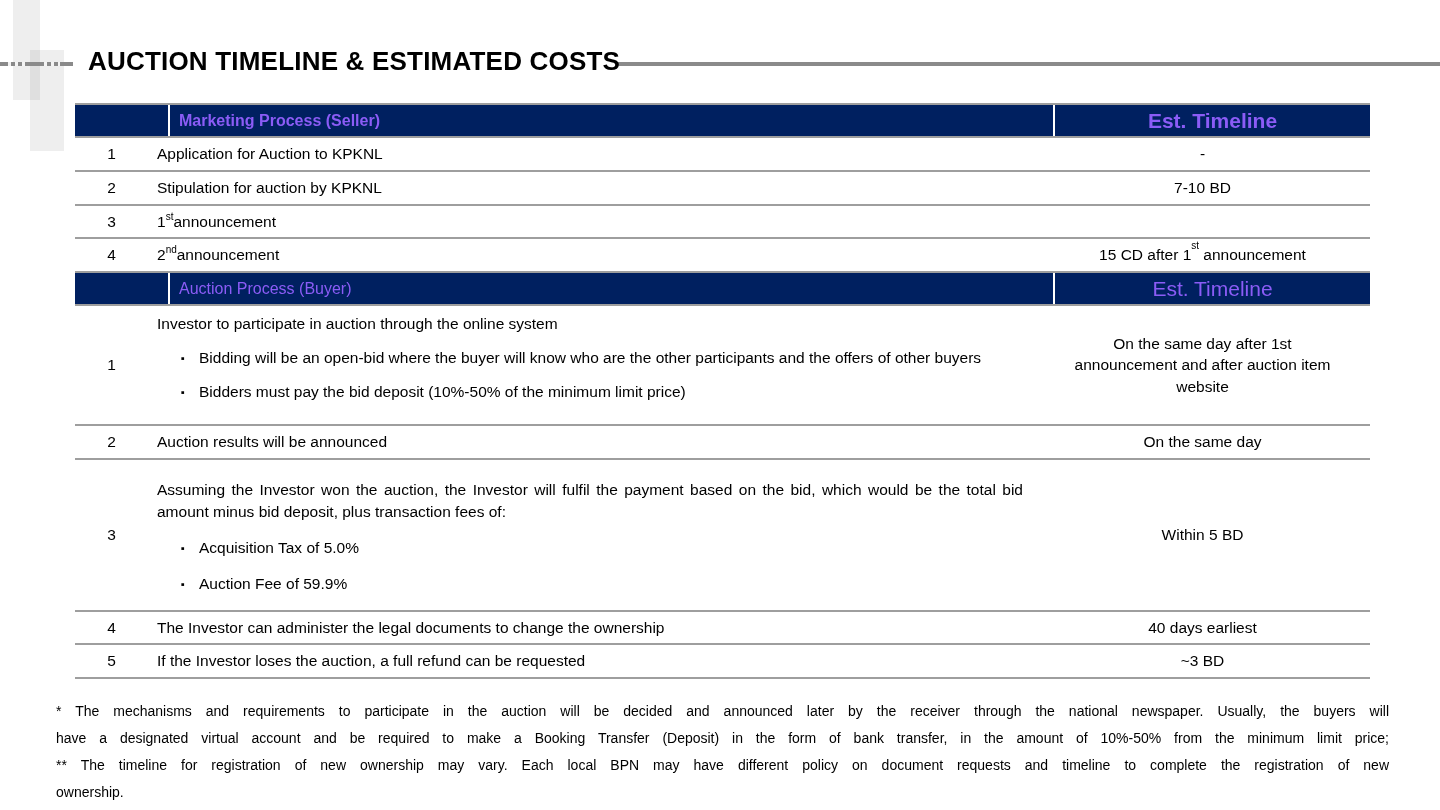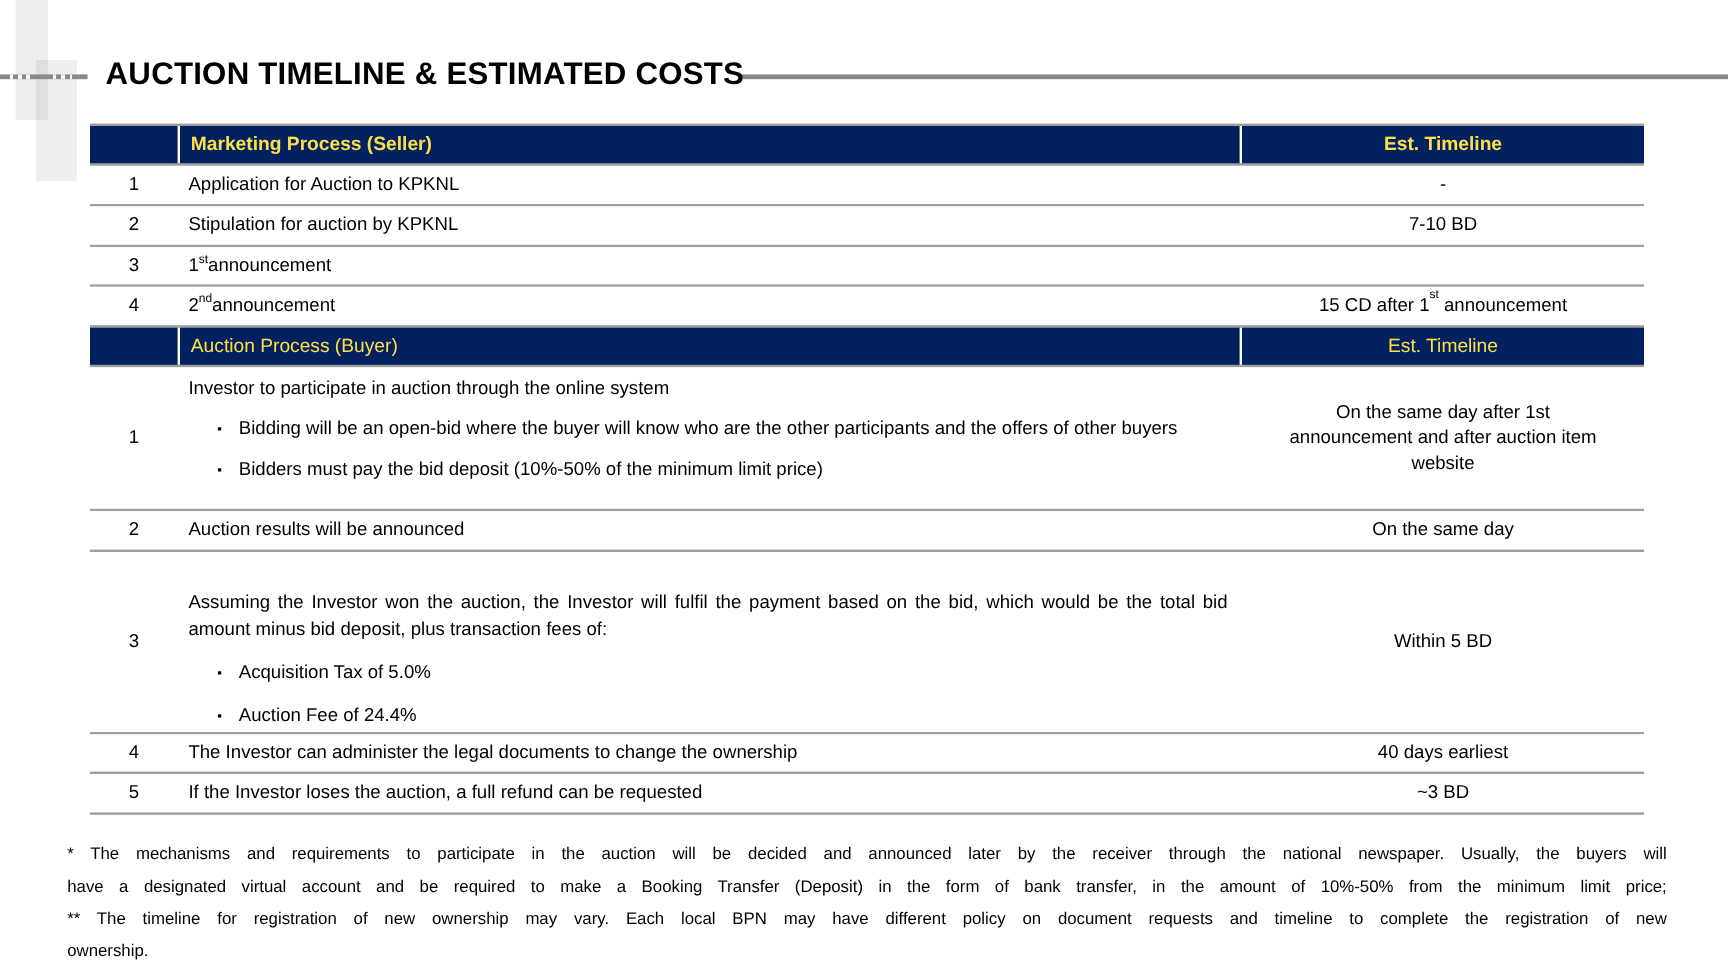--- a/index.html
+++ b/index.html
@@ -52,34 +52,34 @@
   .c-time {
     flex: 1; box-sizing: border-box;
     display: flex; align-items: center; justify-content: center;
     text-align: center; padding: 0 20px;
   }
   .row.simple .c-proc { display: flex; align-items: center; }
 
   .h33 { height: 33px; } .h34 { height: 34px; }
   .h120 { height: 120px; } .h152 { height: 152px; }
 
-  .hdr { background: #002060; color: #fde047; height: 33px; }
+  .hdr { background: #002060; color: #8b5cf6; height: 33px; padding-left: 20px; }
   .hdr .c-proc {
     display: flex; align-items: center;
     border-left: 2px solid #ffffff; border-right: 2px solid #ffffff;
     font-size: 16px;
   }
-  .hdr .c-time { font-size: 16px; }
+  .hdr .c-time { font-size: 21px; }
   .hdr1 .c-proc, .hdr1 .c-time { font-weight: bold; }
 
   sup.ord { font-size: 10px; position: relative; top: -5px; line-height: 0; }
 
   .lead { line-height: 22px; text-align: justify; }
   .pt7  { margin-top: 7px; }
-  .pt19 { margin-top: 32px; }
+  .pt19 { margin-top: 19px; }
   .bullet { display: flex; margin-top: 12px; }
   .bullet-gap14 { margin-top: 14px; }
   .bullet-marker { flex: 0 0 18px; margin-left: 24px; font-size: 11px; line-height: 22px; }
   .bullet-text { flex: 1; line-height: 22px; text-align: justify; }
   .time-lines div { line-height: 21.5px; }
 
   
   .footnotes {
     position: absolute; left: 56px; top: 698px; width: 1333px;
     font-size: 14px; line-height: 27px;
@@ -180,21 +180,21 @@
     <div class="row h152">
       <div class="c-num">3</div>
       <div class="c-proc">
         <div class="lead pt19">Assuming the Investor won the auction, the Investor will fulfil the payment based on the bid, which would be the total bid amount minus bid deposit, plus transaction fees of:</div>
         <div class="bullet bullet-gap14">
           <span class="bullet-marker">▪</span>
           <span class="bullet-text">Acquisition Tax of 5.0%</span>
         </div>
         <div class="bullet bullet-gap14">
           <span class="bullet-marker">▪</span>
-          <span class="bullet-text">Auction Fee of 24.4%</span>
+          <span class="bullet-text">Auction Fee of 59.9%</span>
         </div>
       </div>
       <div class="c-time">Within 5 BD</div>
     </div>
 
     <div class="row simple h33">
       <div class="c-num">4</div>
       <div class="c-proc">The Investor can administer the legal documents to change the ownership</div>
       <div class="c-time">40 days earliest</div>
     </div>

